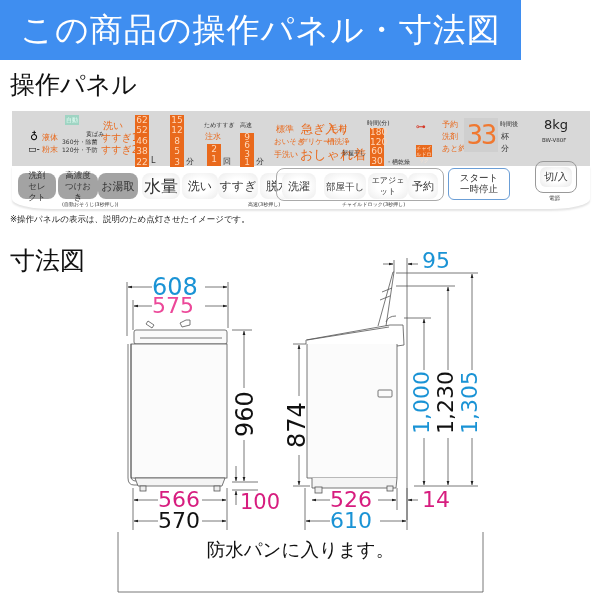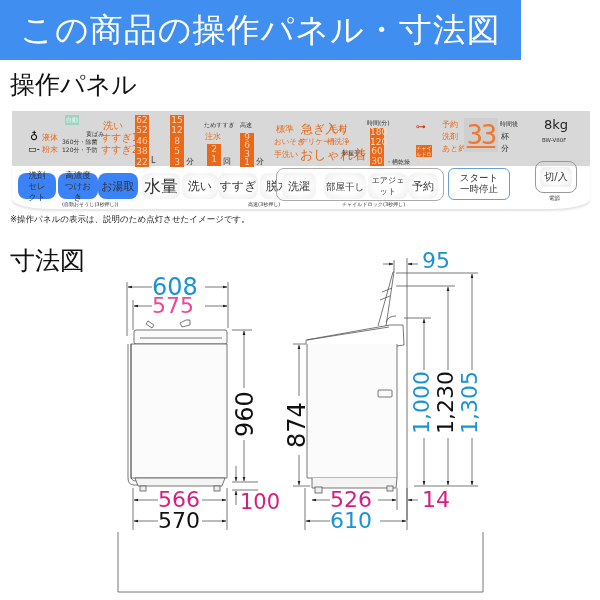--- a/index.html
+++ b/index.html
@@ -7,21 +7,21 @@
   .banner { position:absolute; left:0; top:0; width:521px; height:60px; background:#3f8ef0; color:#fff; display:flex; align-items:center; justify-content:center; font-size:33px; letter-spacing:1px; }
   .section-title { position:absolute; left:10px; font-size:25px; color:#111; }
   .panel { position:absolute; left:12px; top:111px; width:578px; height:98px; }
   .panel-top { position:absolute; left:0; top:0; width:578px; height:55px; background:#d8d8d8; }
   .panel-bottom { position:absolute; left:0; top:55px; width:578px; height:43px; background:#fff; border-radius:0 0 40px 40px / 0 0 10px 10px; box-shadow:0 2px 2px #e4e4e4; }
   .orange { color:#e9691c; }
   .tiny { font-size:6px; color:#333; position:absolute; white-space:nowrap; }
   .lbl { position:absolute; font-size:10px; white-space:nowrap; line-height:12px; }
   .col { position:absolute; background:#e9691c; color:#ffd7b8; font-size:9px; line-height:10.4px; text-align:center; }
   .unit { position:absolute; font-size:8px; color:#333; }
-  .btn { position:absolute; top:62px; height:26px; border-radius:8px; display:flex; align-items:center; justify-content:center; font-size:11px; color:#333; background:#3b82f6; line-height:11px; text-align:center; }
+  .btn { position:absolute; top:62px; height:26px; border-radius:8px; display:flex; align-items:center; justify-content:center; font-size:11px; color:#333; background:#a3a3a3; line-height:11px; text-align:center; }
   .btn.pill { background:radial-gradient(#fff 40%, #ececec 100%); }
   .group-box { position:absolute; top:57px; border:1px solid #aaa; border-radius:8px; height:31px; }
   .start-box { position:absolute; border:1px solid #6b9ed6; border-radius:6px; }
   .note { position:absolute; left:10px; top:214px; font-size:8.5px; color:#222; }
   svg { position:absolute; left:0; top:0; }
   .dim { position:absolute; white-space:nowrap; font-family:"DejaVu Sans", sans-serif; line-height:1; }
   .blue { color:#1a93d5; }
   .org { color:#ec4899; }
   .mag { color:#d71d7f; }
   .blk { color:#111; }
@@ -109,21 +109,21 @@
   <span class="tiny" style="left:330px;top:38px;">部屋干し</span>
   <span class="tiny" style="left:374px;top:47px;">・槽乾燥</span>
 
   <span class="lbl" style="left:404px;top:10px;font-size:10px;color:#d53b2a;">⊶</span>
   <span class="tiny" style="left:404px;top:34px;width:16px;height:12px;background:#e9691c;color:#ffe4cf;font-size:5px;line-height:6px;white-space:normal;text-align:center;">チャイルドロック</span>
 
   <span class="lbl orange" style="left:430px;top:8px;font-size:8px;">予約</span>
   <span class="lbl orange" style="left:430px;top:20px;font-size:8px;">洗剤</span>
   <span class="lbl orange" style="left:430px;top:32px;font-size:8px;">あと約</span>
 
-  <div class="lbl" style="left:452px;top:7px;width:34px;height:34px;background:#cfcfcf;color:#f07830;font-family:'DejaVu Sans Mono',monospace;font-size:27px;line-height:34px;text-align:center;letter-spacing:-2px;text-decoration:underline;">33</div>
+  <div class="lbl" style="left:452px;top:7px;width:34px;height:34px;background:#cfcfcf;color:#f07830;font-family:'DejaVu Sans Mono',monospace;font-size:27px;line-height:34px;text-align:center;letter-spacing:-2px;">33</div>
   <span class="tiny" style="left:488px;top:9px;font-size:6px;">時間後</span>
   <span class="lbl" style="left:489px;top:20px;font-size:8px;color:#333;">杯</span>
   <span class="lbl" style="left:489px;top:32px;font-size:8px;color:#333;">分</span>
 
   <span class="lbl" style="left:532px;top:8px;font-size:13px;color:#222;">8kg</span>
   <span class="tiny" style="left:530px;top:26px;font-size:5.5px;">BW-V80F</span>
 
   <div class="btn" style="left:6px;width:38px;font-size:8.5px;white-space:pre;"><span style="white-space:normal;width:24px;">洗剤セレクト</span></div>
   <div class="btn" style="left:46px;width:40px;font-size:8.5px;">
       <span style="width:28px;">高濃度つけおき</span>
@@ -272,13 +272,14 @@
 <div class="dim blk vert" style="left:285px;top:448px;font-size:24px;">874</div>
 <div class="dim blue" style="left:422px;top:250px;font-size:22px;">95</div>
 <div class="dim blue vert" style="left:411px;top:434px;font-size:22px;">1,000</div>
 <div class="dim blk vert" style="left:435px;top:434px;font-size:22px;">1,230</div>
 <div class="dim blue vert" style="left:459px;top:434px;font-size:22px;">1,305</div>
 <div class="dim mag" style="left:330px;top:489px;font-size:22px;">526</div>
 <div class="dim blue" style="left:330px;top:510px;font-size:22px;">610</div>
 <div class="dim mag" style="left:422px;top:489px;font-size:22px;">14</div>
 
 <div class="box-note">
+  <div>防水パンに入ります。</div>
 </div>
 
 </body></html>

